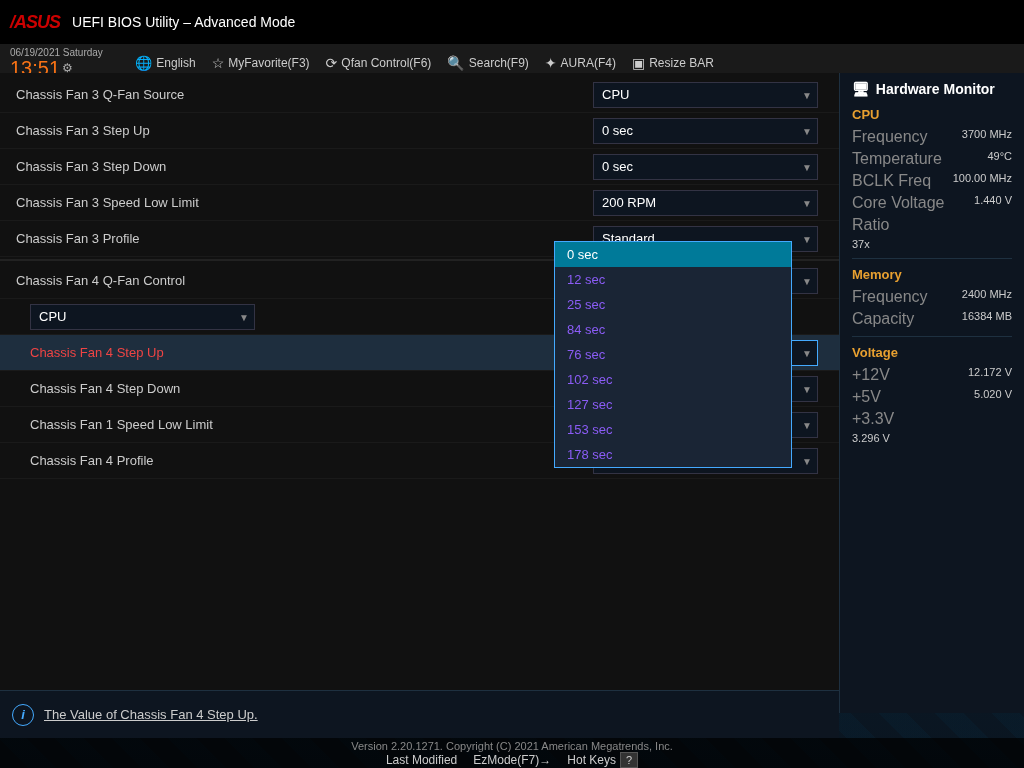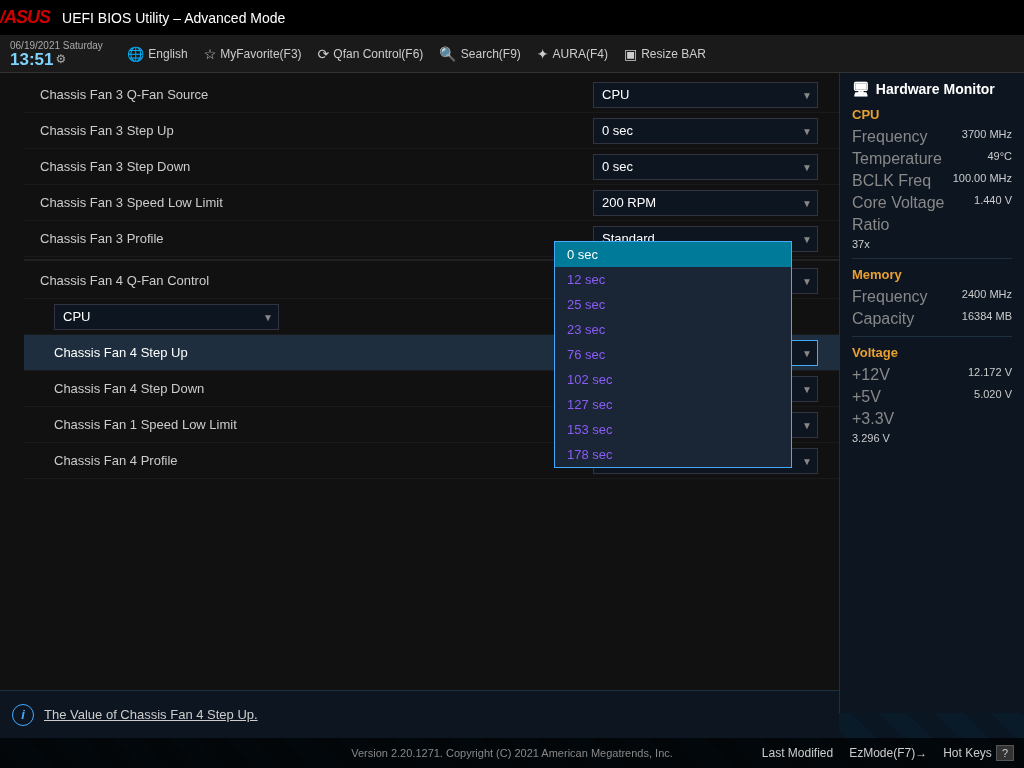--- a/index.html
+++ b/index.html
@@ -27,24 +27,24 @@
     .content-wrapper {
       position: relative;
       z-index: 1;
       width: 100%;
       height: 100%;
     }
 
     
     .header {
       background: #000;
-      height: 35px;
-      display: flex;
-      align-items: center;
-      padding: 0 0;
+      height: 44px;
+      display: flex;
+      align-items: center;
+      padding: 0 10px;
       gap: 12px;
     }
     .asus-logo {
       color: #c00;
       font-weight: 900;
       font-size: 18px;
       letter-spacing: -1px;
       font-style: italic;
     }
     .bios-title {
@@ -54,36 +54,36 @@
       text-align: right;
     }
 
     
     .toolbar {
       background: #1a1a1a;
       height: 38px;
       display: flex;
       align-items: center;
       padding: 16px 10px;
-      gap: 4px;
+      gap: 12px;
       border-bottom: 1px solid #333;
     }
     .toolbar-left {
       display: flex;
       flex-direction: column;
       margin-right: 10px;
     }
     .toolbar-date {
       color: #aaa;
       font-size: 10px;
     }
     .toolbar-time {
-      color: #7dd3fc;
-      font-size: 17px;
-      font-weight: 700;
+      color: #f97316;
+      font-size: 20px;
+      font-weight: 400;
       line-height: 1;
     }
     .toolbar-gear {
       color: #aaa;
       font-size: 12px;
       margin-left: 2px;
     }
     .toolbar-items {
       display: flex;
       align-items: center;
@@ -174,21 +174,20 @@
 
     
     .main-content {
       position: absolute;
       left: 0;
       top: 73px;
       right: 185px;
       bottom: 55px;
       background: #111;
       overflow: visible;
-      padding-left: 24px;
     }
 
     .settings-list {
       padding: 4px 0;
     }
     .setting-row {
       display: flex;
       align-items: center;
       height: 36px;
       padding: 0 16px;
@@ -298,20 +297,21 @@
       position: absolute;
       bottom: 0;
       left: 0;
       right: 0;
       height: 30px;
       background: rgba(0,0,0,0.7);
       display: flex;
       align-items: center;
       justify-content: space-between;
       padding: 0 10px;
+      flex-direction: column;
     }
     .bottom-left { flex: 1; }
     .bottom-center {
       color: #888;
       font-size: 11px;
     }
     .bottom-right {
       display: flex;
       align-items: center;
       gap: 16px;
@@ -528,21 +528,21 @@
         <div class="setting-value">
           <div class="select-wrapper">
             <select class="select-box">
               <option>CPU</option>
             </select>
           </div>
         </div>
       </div>
 
       <div class="setting-row indent active-row">
-        <span class="setting-label" style="color:#ffffff;">Chassis Fan 4 Step Up</span>
+        <span class="setting-label" style="color:#ef4444;">Chassis Fan 4 Step Up</span>
         <div class="setting-value">
           <div class="select-wrapper">
             <select class="select-box" style="border-color:#4af;">
               <option>0 sec</option>
             </select>
           </div>
         </div>
       </div>
 
       <div class="setting-row indent">
@@ -577,21 +577,21 @@
           </div>
         </div>
       </div>
 
     </div>
 
     <div class="dropdown-overlay">
       <div class="dropdown-item selected">0 sec</div>
       <div class="dropdown-item">12 sec</div>
       <div class="dropdown-item">25 sec</div>
-      <div class="dropdown-item">23 sec</div>
+      <div class="dropdown-item">84 sec</div>
       <div class="dropdown-item">76 sec</div>
       <div class="dropdown-item">102 sec</div>
       <div class="dropdown-item">127 sec</div>
       <div class="dropdown-item">153 sec</div>
       <div class="dropdown-item">178 sec</div>
     </div>
   </div>
 
   <div class="info-bar">
     <div class="info-icon">i</div>

